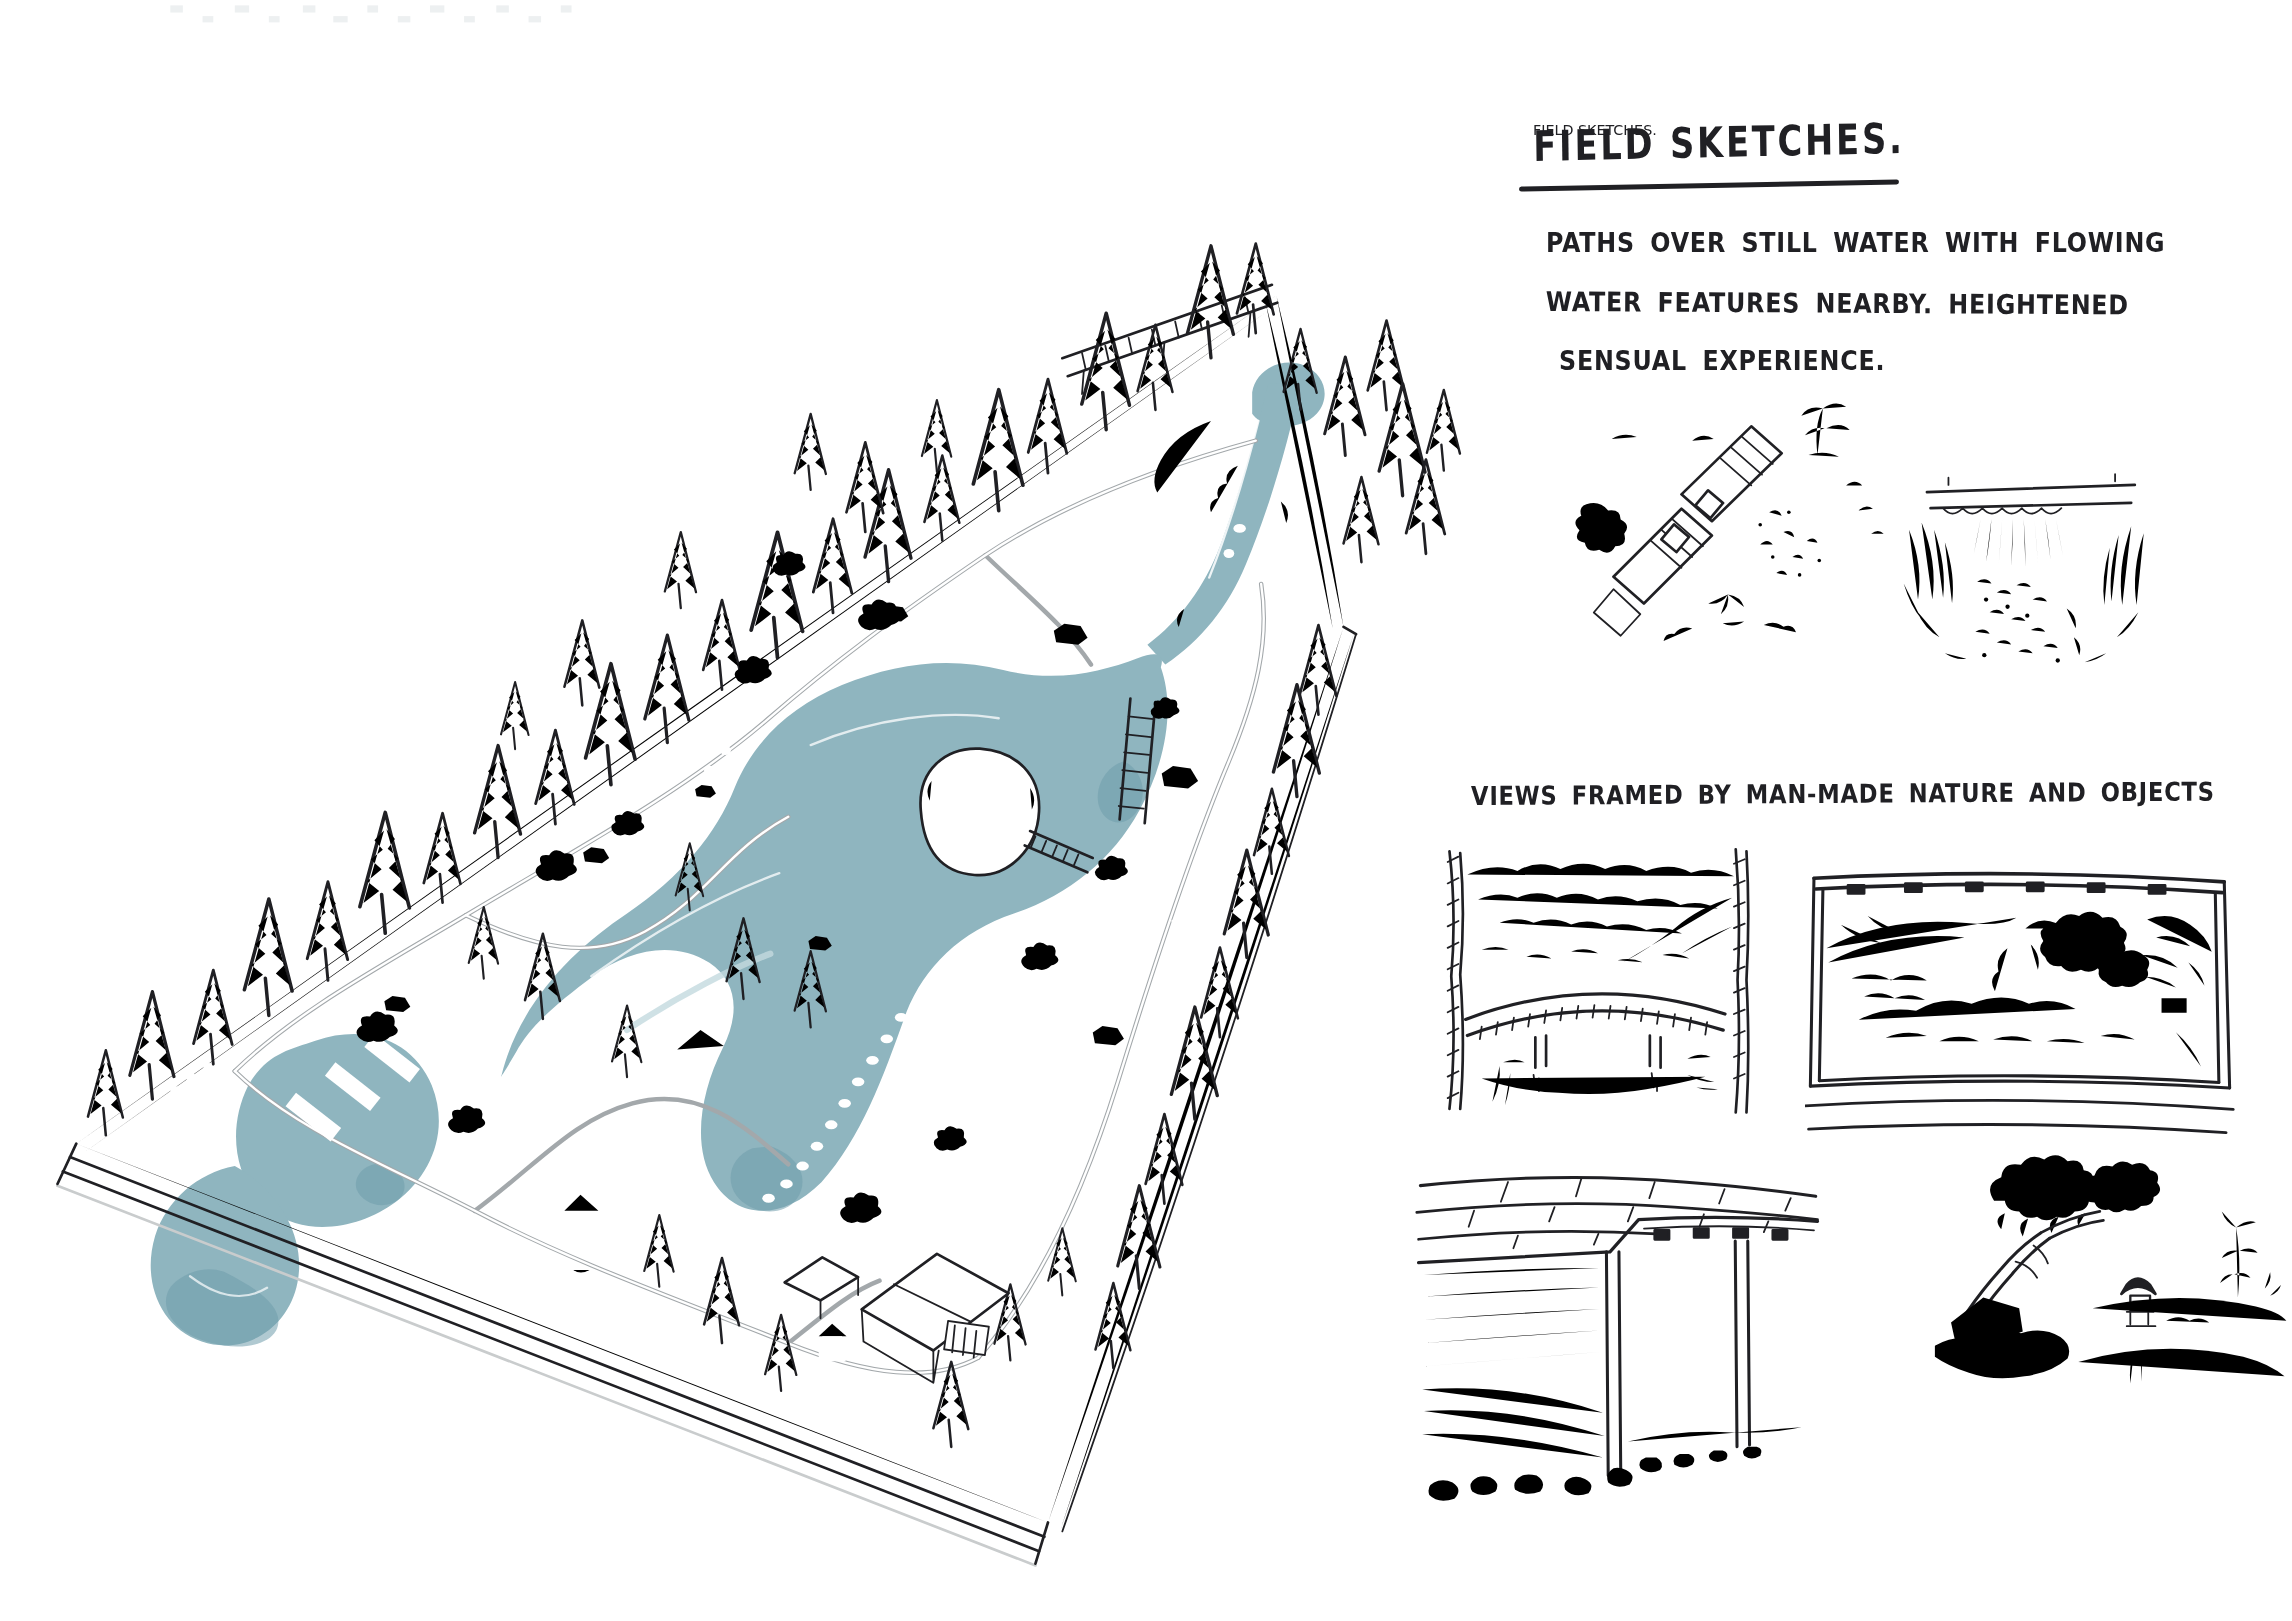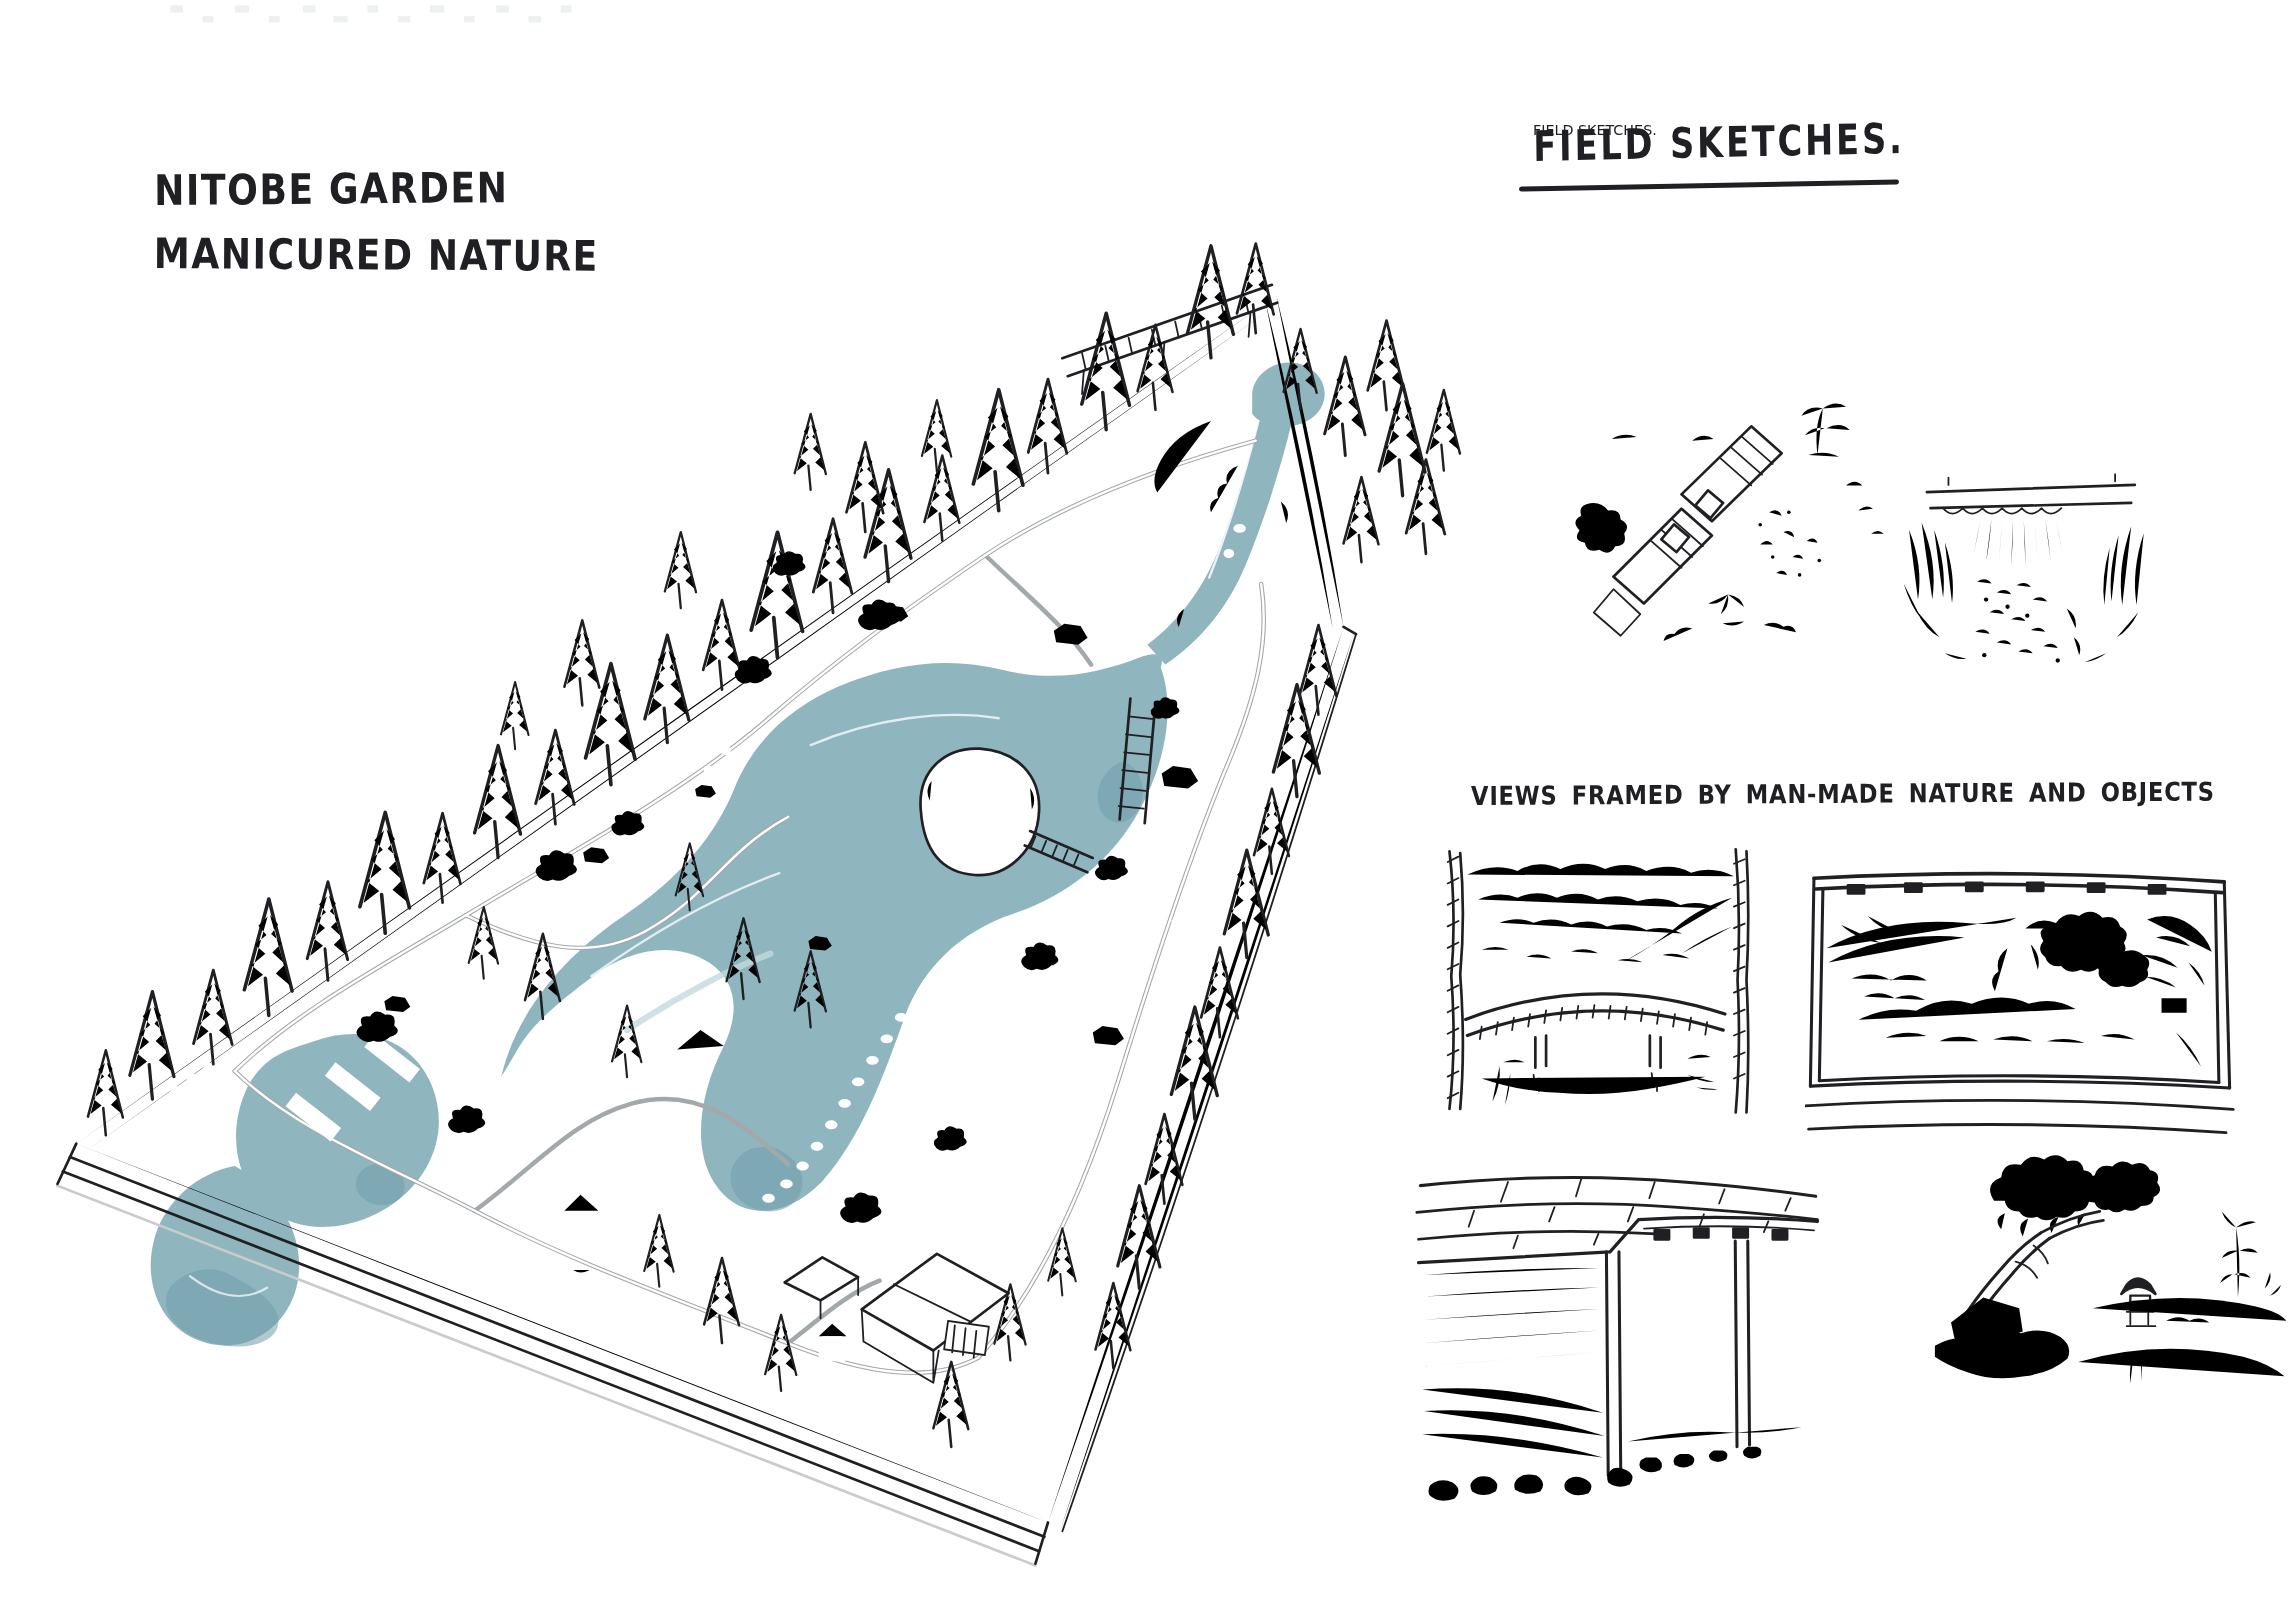--- a/index.html
+++ b/index.html
@@ -352,29 +352,30 @@
         <use href="#tuft" transform="translate(1122 732)"></use>
       <use href="#tuft" transform="translate(1272 762)"></use>
         <use href="#tuft" transform="translate(1182 1012)"></use>
       <use href="#tuft" transform="translate(1052 1102)"></use>
         <use href="#tuft" transform="translate(902 1332)"></use>
       <use href="#tuft" transform="translate(562 1182)"></use>
         <use href="#tuft" transform="translate(482 1242)"></use>
     </g>
   </svg>
 
-  <div class="abs" style="left:154px;top:159px">
-    <div class="hand-title">NITOBE GARDEN</div>
-    <div class="hand-title" style="transform:scaleX(.86) rotate(.3deg)">MANICURED NATURE</div>
-  </div>
 
   <div class="abs" style="left:1533px;top:122px">FIELD SKETCHES.</div>
   <div class="abs hand-head" style="left:1533px;top:122px">FIELD SKETCHES.</div>
   <div class="abs underline" style="left:1519px;top:183px;width:380px"></div>
 
+  <div class="abs" style="left:1546px;top:213px">
+    <div class="hand-note">PATHS OVER STILL WATER WITH FLOWING</div>
+    <div class="hand-note" style="transform:scaleX(.88) rotate(.3deg)">WATER FEATURES NEARBY. HEIGHTENED</div>
+    <div class="hand-note" style="margin-left:12.5px">SENSUAL EXPERIENCE.</div>
+  </div>
 
   <div class="abs hand-cap" style="left:1471px;top:781px">VIEWS FRAMED BY MAN-MADE NATURE AND OBJECTS</div>
 
   <svg class="abs" style="left:1558px;top:369px" width="340" height="291" viewBox="0 0 380 325">
     <g class="ink2">
       <path d="M70 72 L84 28 M84 70 L96 24 M98 68 L104 26 M110 70 L124 30 M126 72 L130 32 M142 74 L152 36 M60 78 q14 -8 28 -2 M150 80 q12 -10 24 -2"></path>
       <path d="M290 96 q-4 -34 6 -52 M296 44 q-16 -4 -24 8 M296 44 q14 -10 26 -2 M298 66 q-14 -2 -22 8 M300 66 q16 -8 26 2 M280 96 q18 -6 34 2"></path>
       <path d="M36 150 q-14 2 -10 14 q-12 6 -2 16 q-8 12 6 14 q2 12 16 8 q12 8 18 -4 q14 0 10 -14 q8 -10 -4 -16 q0 -12 -14 -10 q-8 -10 -20 -8 Z"></path>
       <path d="M24 196 l-8 34 M40 200 l-4 36 M56 198 l2 34 M70 190 l10 30"></path>
     </g>

